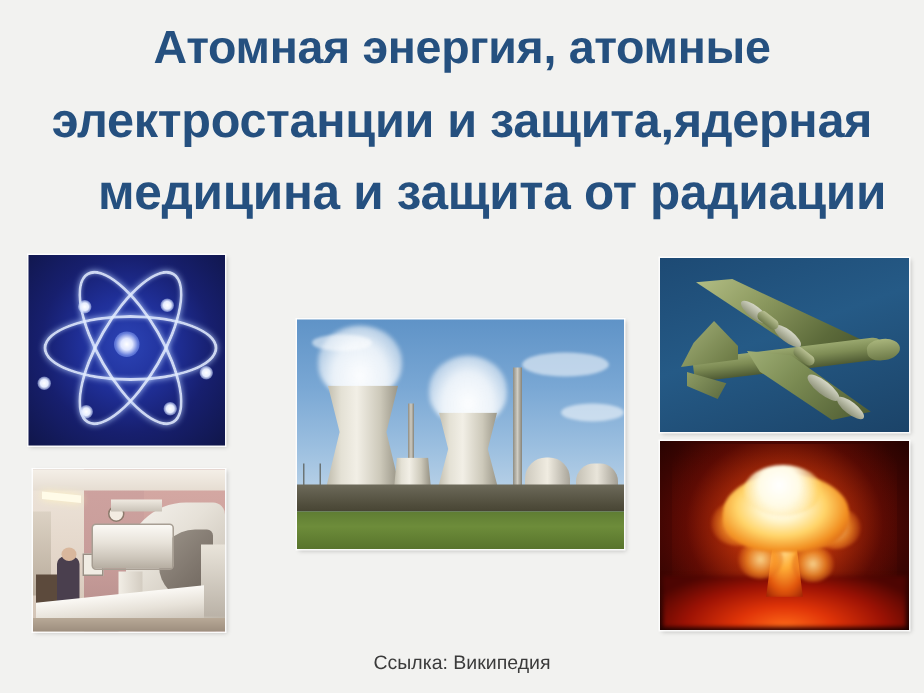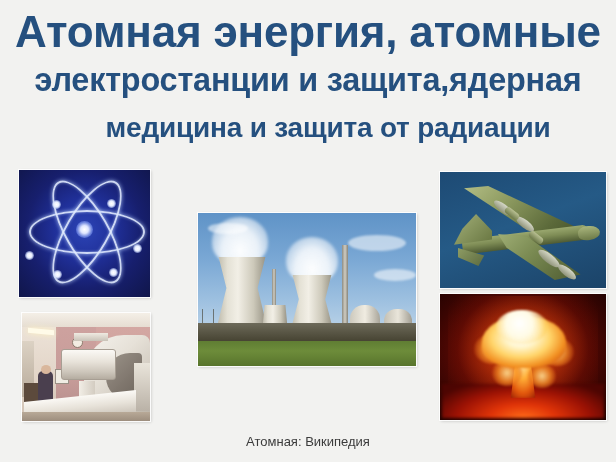--- a/index.html
+++ b/index.html
@@ -31,23 +31,23 @@
     text-align: center;
   }
   .title-line {
     color: #25507f;
     font-weight: bold;
     font-size: 33px;
     line-height: 48px;
     letter-spacing: -0.2px;
     white-space: nowrap;
   }
-  .title-line.l1 { font-size: 44px; }
+  .title-line.l1 { font-size: 31px; }
   .title-line.l2 { font-size: 32.4px; }
-  .title-line.l3 { font-size: 28px; padding-left: 40px; }
+  .title-line.l3 { font-size: 33px; padding-left: 40px; }
 
   
   .photo {
     position: absolute;
     background: #ddd;
     overflow: hidden;
     box-shadow: 0 0 0 1px rgba(255,255,255,0.9), 1px 1px 3px rgba(0,0,0,0.22);
   }
 
   
@@ -423,15 +423,15 @@
     <div class="base"></div>
     <div class="stem"></div>
     <div class="lobe l1"></div>
     <div class="lobe l2"></div>
     <div class="lobe l3"></div>
     <div class="lobe l4"></div>
     <div class="cap"></div>
     <div class="cap2"></div>
   </div>
 
-  <div class="caption">Атомная: Википедия</div>
+  <div class="caption">Ссылка: Википедия</div>
 
 </div>
 
 </body></html>

